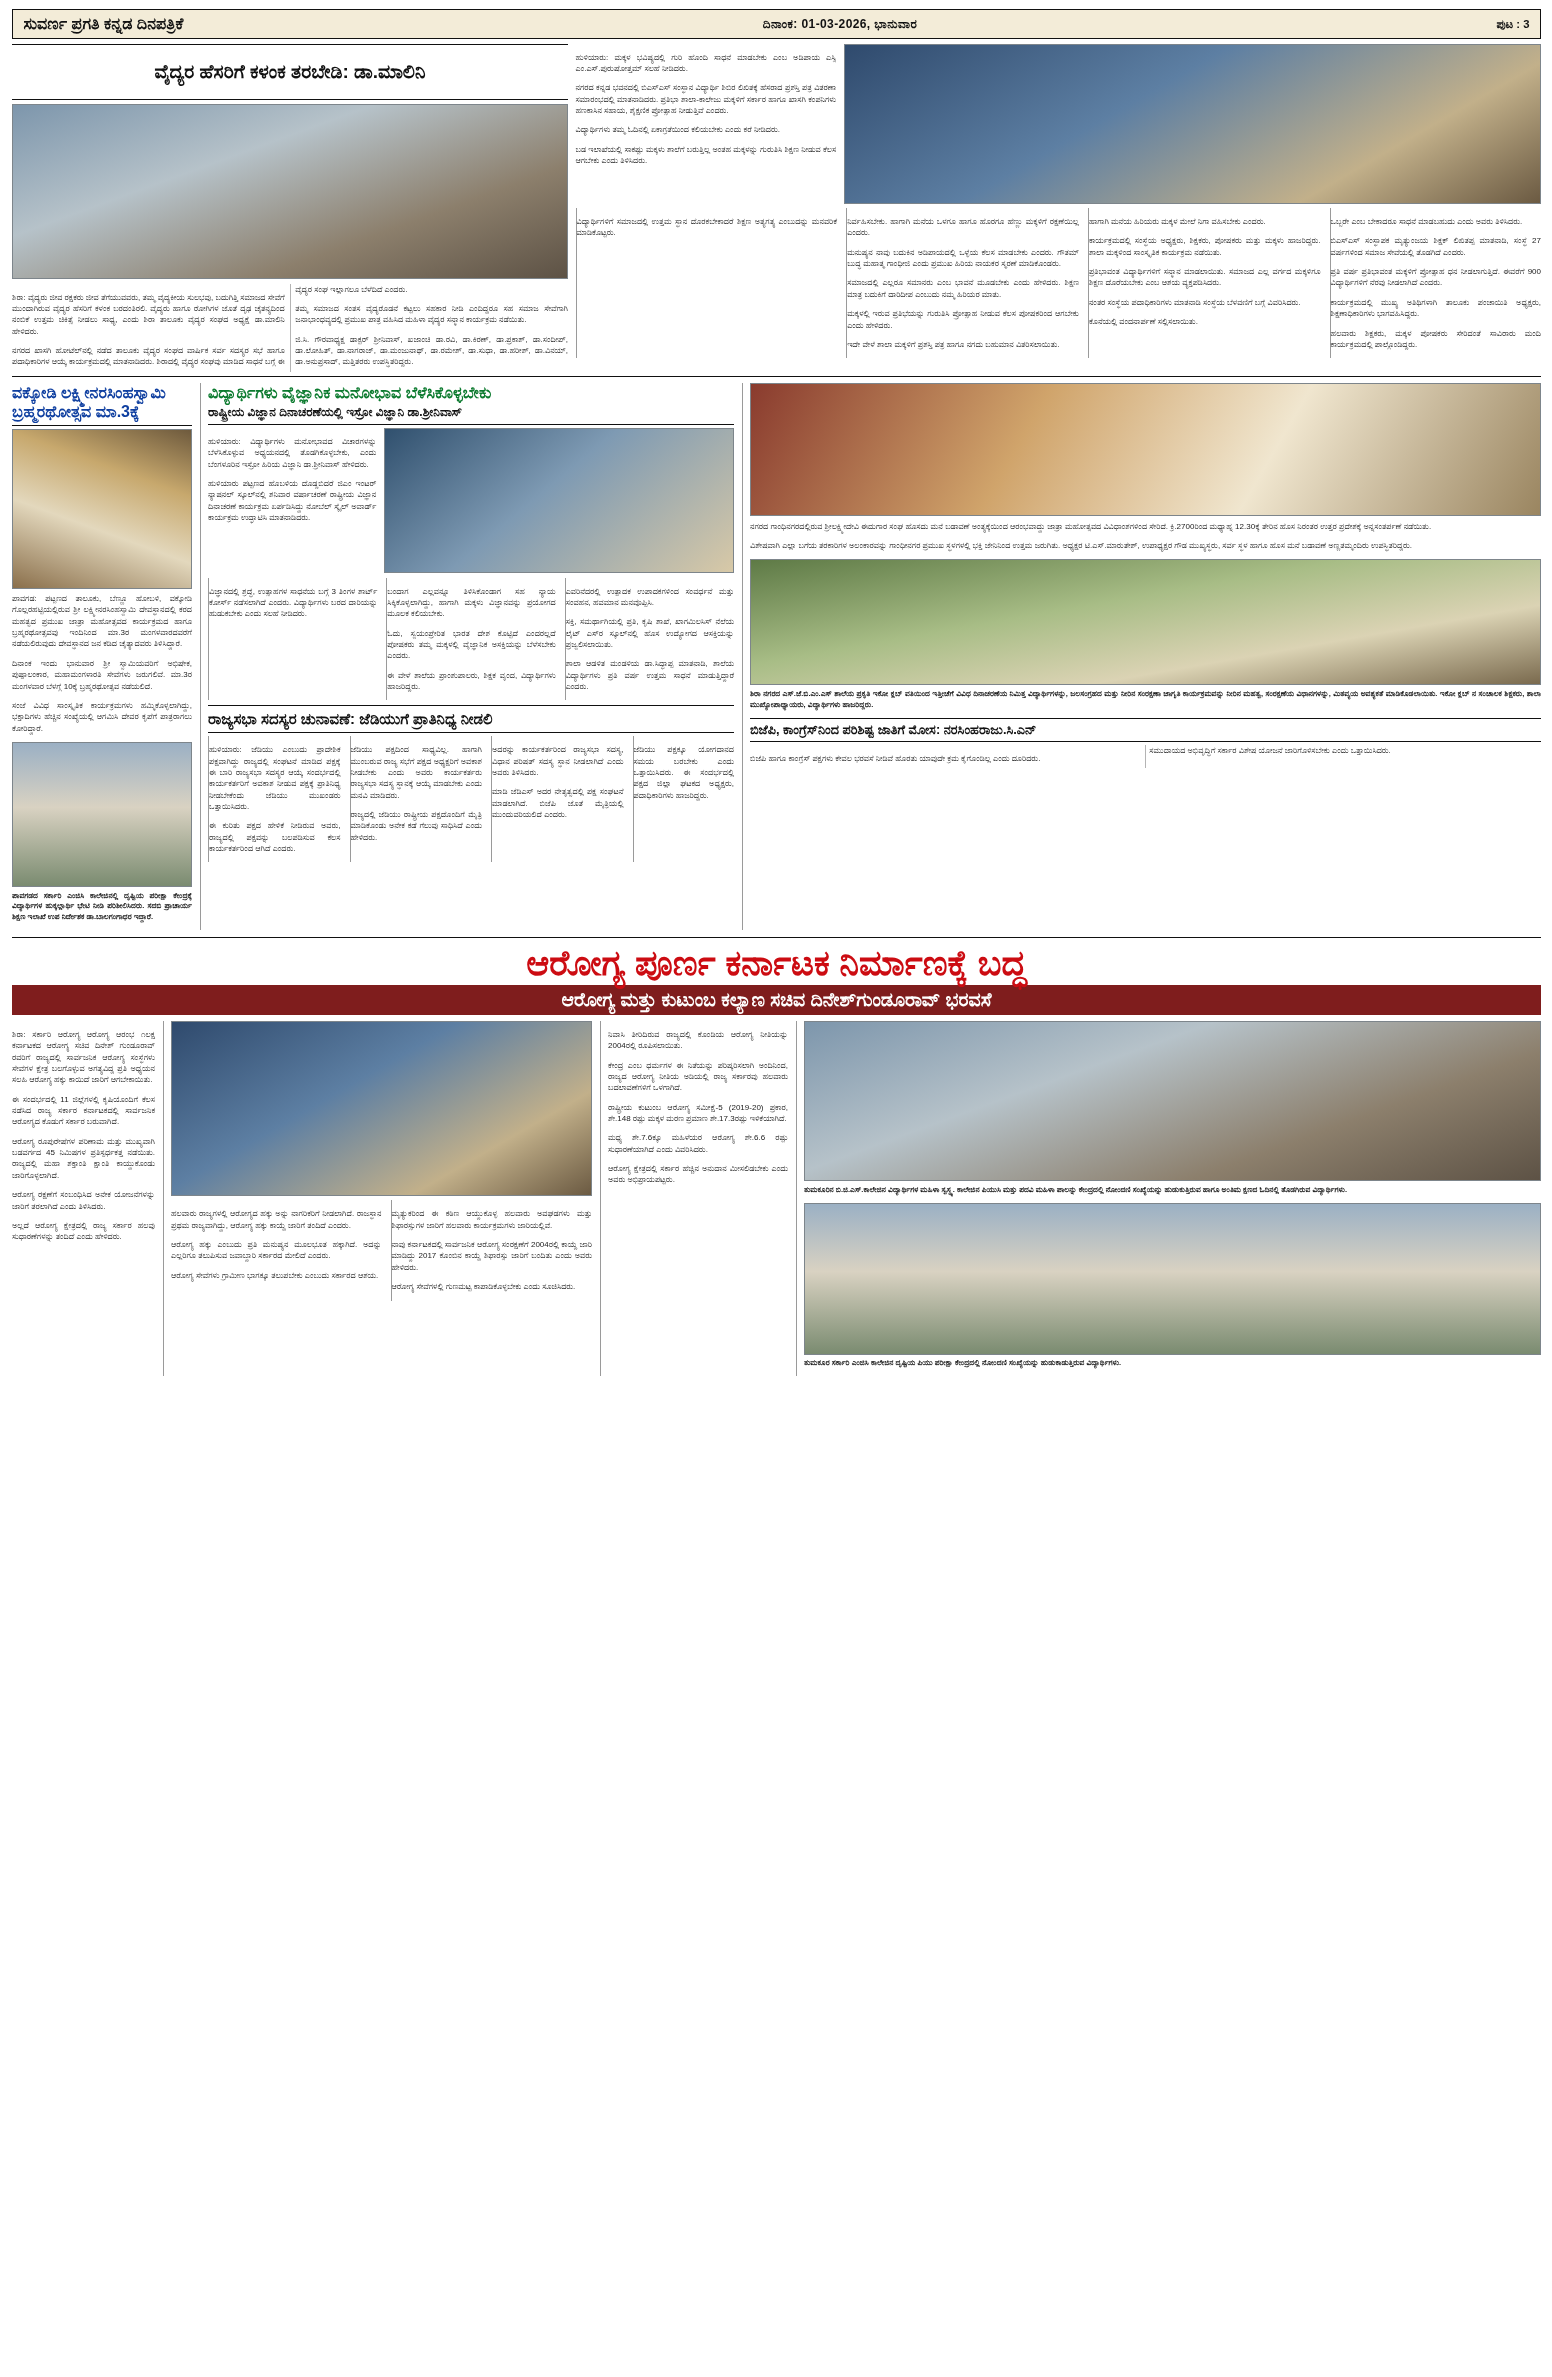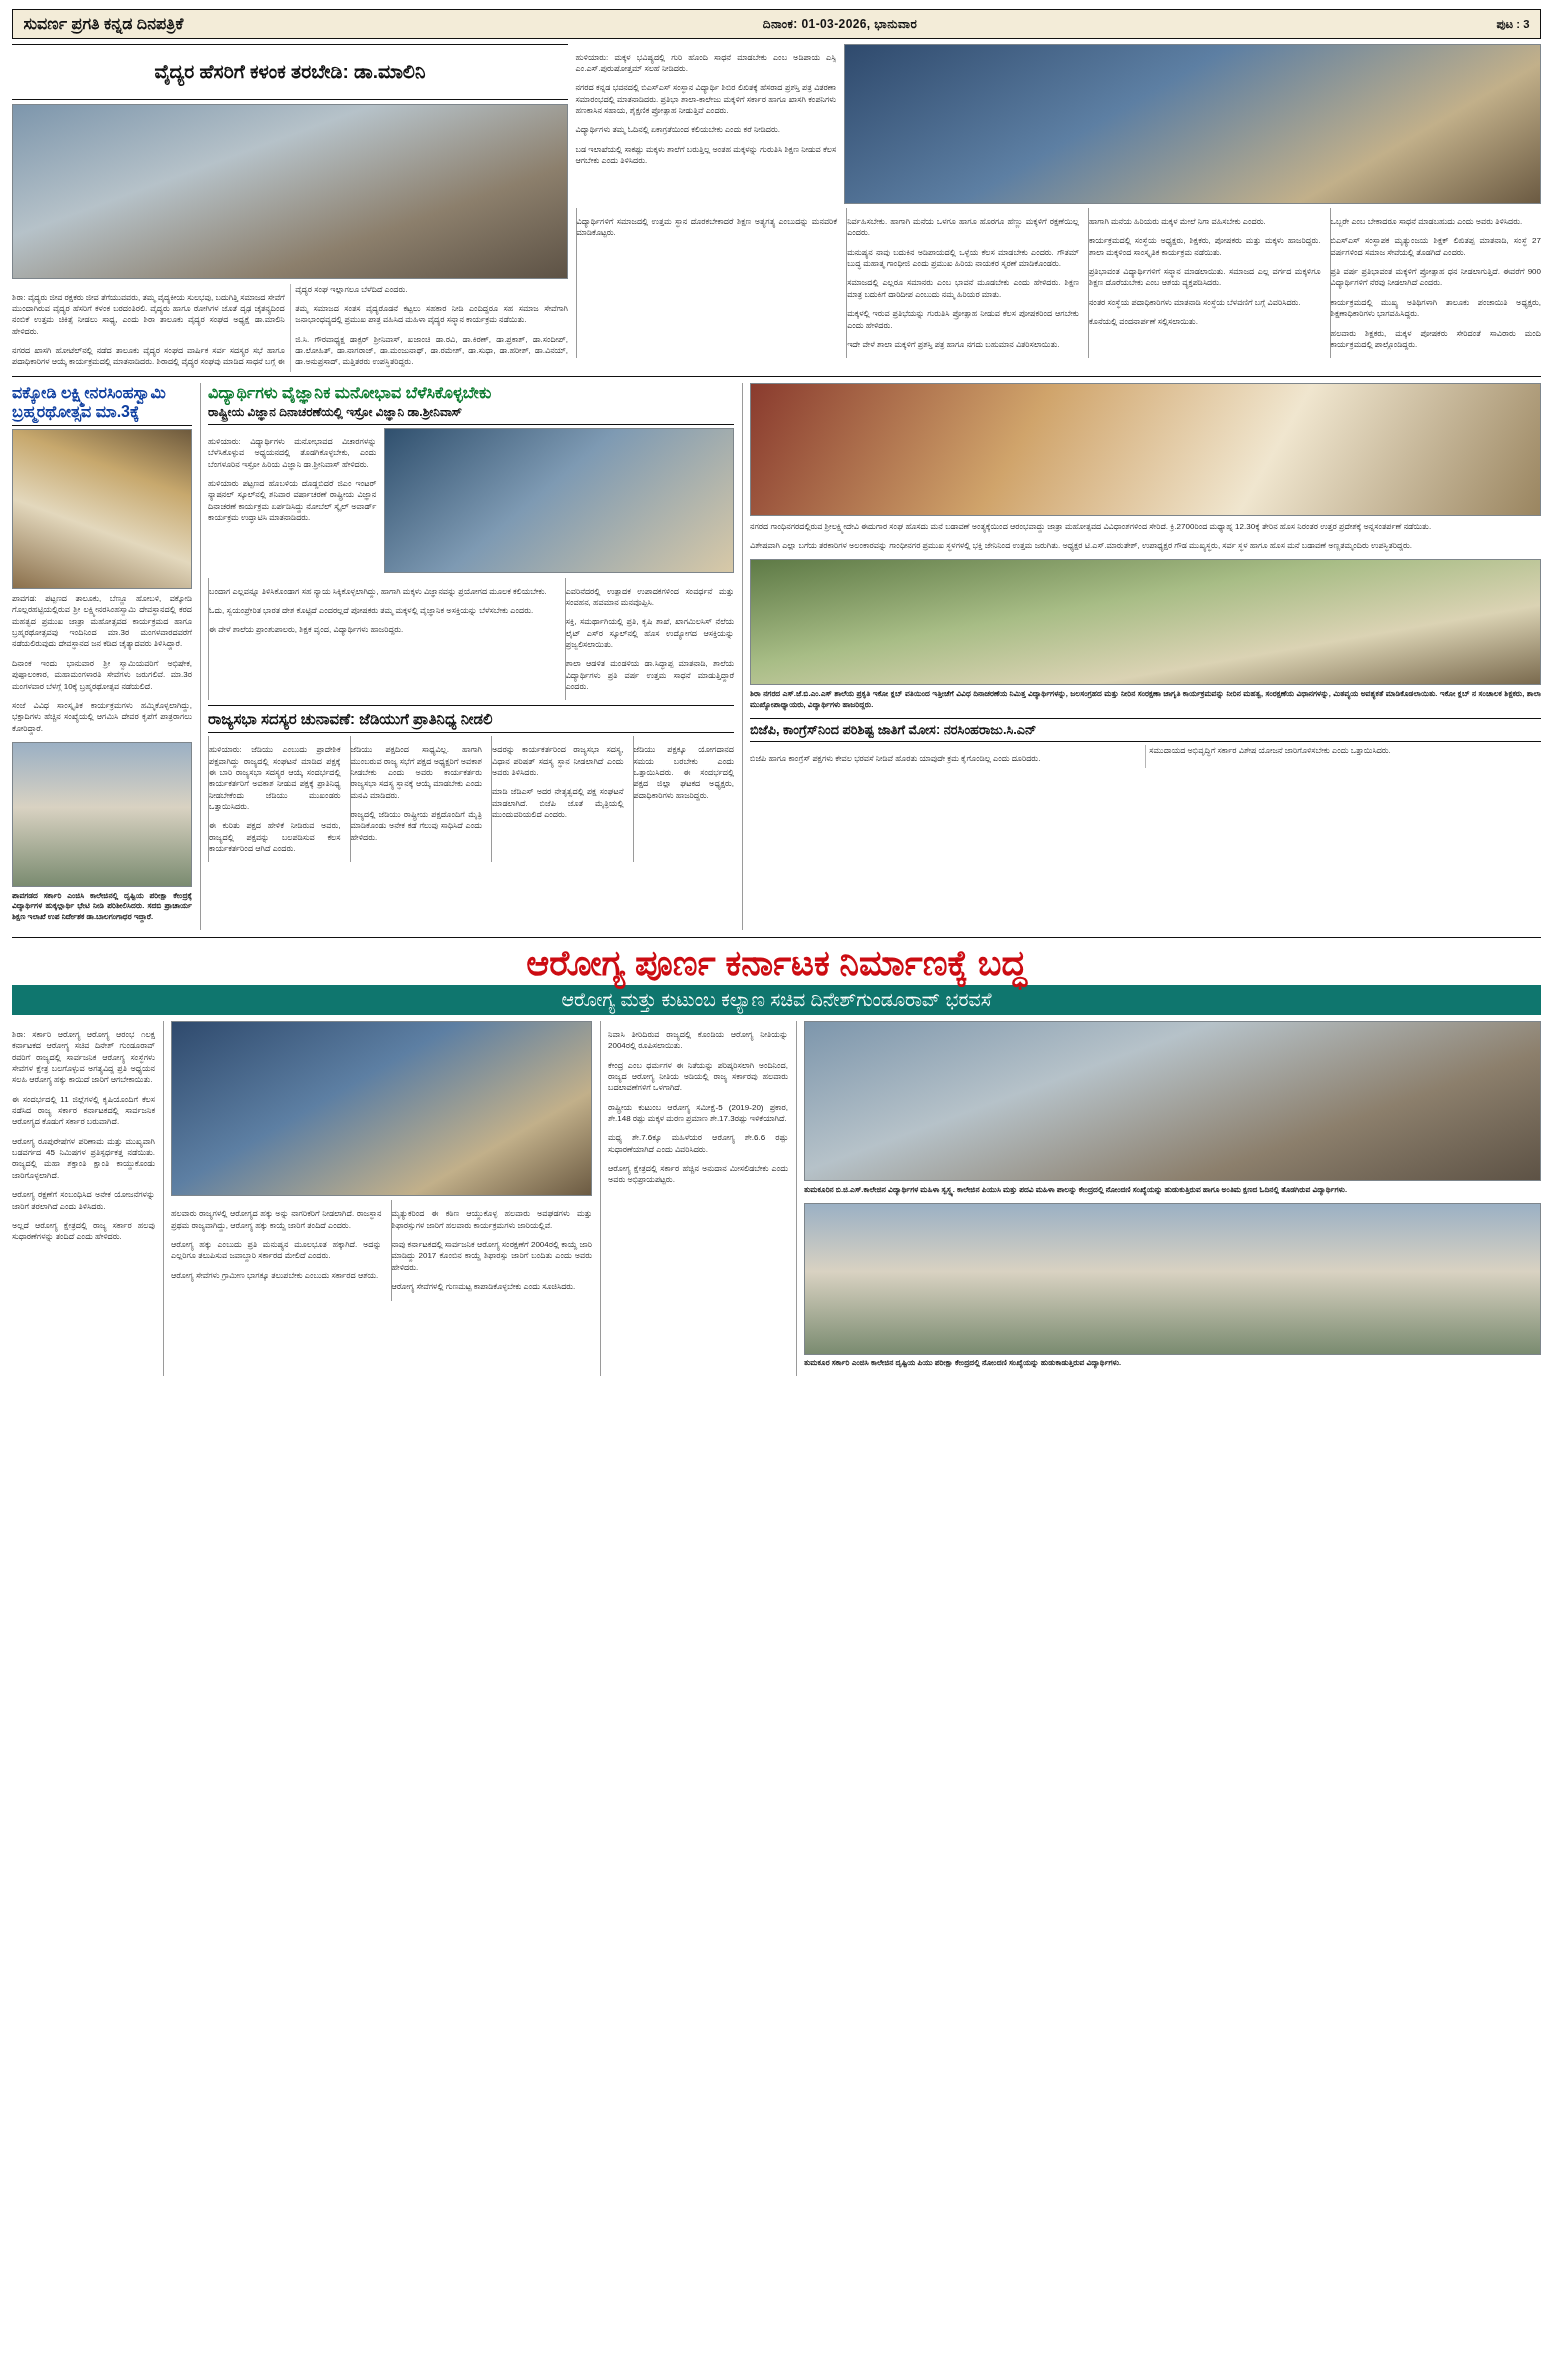--- a/index.html
+++ b/index.html
@@ -49,21 +49,21 @@
   .mid-c2{width:526px;}
   .mid-c3{flex:1;}
   .h-blue{font-size:16px;font-weight:bold;color:#0f3fa0;line-height:1.2;}
   .h-green{font-size:16px;font-weight:bold;color:#0b7a2e;line-height:1.25;}
   .h-sub{font-size:12px;font-weight:bold;color:#111;line-height:1.3;}
   .h-dark{font-size:15px;font-weight:bold;color:#111;line-height:1.25;}
 
   
   .banner{margin-top:7.5px;border-top:1.5px solid #111;}
   .banner-title{font-size:35px;font-weight:bold;color:#cc0c12;text-align:center;padding:4.5px 0 1.5px;}
-  .banner-sub{background:#0f766e;color:#fff;font-size:19px;font-weight:normal;text-align:center;padding:3.8px 0;}
+  .banner-sub{background:#7f1d1d;color:#fff;font-size:19px;font-weight:bold;text-align:center;padding:3.8px 0;}
   .bottom{display:flex;gap:7.5px;margin-top:6px;justify-content:space-between;}
   .b-c1{width:143px;}
   .b-c3{width:421px;}
   .b-c4{width:180px;}
   .b-c5{flex:1;}
 </style>
 </head>
 <body>
 
 <div class="page">
@@ -163,20 +163,24 @@
           <p class="body-text">ಹುಳಿಯಾರು: ವಿದ್ಯಾರ್ಥಿಗಳು ಮನೋಭಾವದ ವಿಚಾರಗಳನ್ನು ಬೆಳೆಸಿಕೊಳ್ಳುವ ಅಧ್ಯಯನದಲ್ಲಿ ತೊಡಗಿಕೊಳ್ಳಬೇಕು, ಎಂದು ಬೆಂಗಳೂರಿನ ಇಸ್ರೋ ಹಿರಿಯ ವಿಜ್ಞಾನಿ ಡಾ.ಶ್ರೀನಿವಾಸ್ ಹೇಳಿದರು.</p>
           <p class="body-text">ಹುಳಿಯಾರು ಪಟ್ಟಣದ ಹೊಬಳಿಯ ದೊಡ್ಡಬಿದರೆ ಜಿಎಂ ಇಂಟರ್ ನ್ಯಾಷನಲ್ ಸ್ಕೂಲ್‌ನಲ್ಲಿ ಶನಿವಾರ ವರ್ಷಾಚರಣೆ ರಾಷ್ಟ್ರೀಯ ವಿಜ್ಞಾನ ದಿನಾಚರಣೆ ಕಾರ್ಯಕ್ರಮ ಏರ್ಪಡಿಸಿದ್ದು ನೋಬೆಲ್ ಸ್ಕೈಲ್ ಅವಾರ್ಡ್ ಕಾರ್ಯಕ್ರಮ ಉದ್ಘಾಟಿಸಿ ಮಾತನಾಡಿದರು.</p>
         </div>
         <div style="flex:1;">
           <div class="photo" style="height:143px;">
             <div class="ph-grad ph-e"></div>
           </div>
         </div>
       </div>
       <div style="display:flex;gap:9px;margin-top:4.5px;">
+        <div style="width:32%;" class="colrule">
+          <p class="body-text">ವಿಜ್ಞಾನದಲ್ಲಿ ಶ್ರದ್ಧೆ, ಉತ್ಸಾಹಗಳ ಸಾಧನೆಯ ಬಗ್ಗೆ 3 ತಿಂಗಳ ಶಾರ್ಟ್ ಕೋರ್ಸ್ ನಡೆಸಲಾಗಿದೆ ಎಂದರು. ವಿದ್ಯಾರ್ಥಿಗಳು ಬರದ ದಾರಿಯನ್ನು ಹುಡುಕಬೇಕು ಎಂದು ಸಲಹೆ ನೀಡಿದರು.</p>
+          <p class="body-text"></p>
+        </div>
         <div style="flex:1;" class="colrule">
           <p class="body-text">ಬಂದಾಗ ಎಲ್ಲವನ್ನೂ ತಿಳಿಸಿಕೊಂಡಾಗ ಸಹ ನ್ಯಾಯ ಸಿಕ್ಕಿಕೊಳ್ಳಲಾಗಿದ್ದು, ಹಾಗಾಗಿ ಮಕ್ಕಳು ವಿಜ್ಞಾನವನ್ನು ಪ್ರಯೋಗದ ಮೂಲಕ ಕಲಿಯಬೇಕು.</p>
           <p class="body-text">ಓದು, ಸ್ವಯಂಪ್ರೇರಿತ ಭಾರತ ದೇಶ ಕೊಟ್ಟಿದೆ ಎಂದರಲ್ಲದೆ ಪೋಷಕರು ತಮ್ಮ ಮಕ್ಕಳಲ್ಲಿ ವೈಜ್ಞಾನಿಕ ಅಸಕ್ತಿಯನ್ನು ಬೆಳೆಸಬೇಕು ಎಂದರು.</p>
           <p class="body-text">ಈ ವೇಳೆ ಶಾಲೆಯ ಪ್ರಾಂಶುಪಾಲರು, ಶಿಕ್ಷಕ ವೃಂದ, ವಿದ್ಯಾರ್ಥಿಗಳು ಹಾಜರಿದ್ದರು.</p>
         </div>
         <div style="width:32%;" class="colrule">
           <p class="body-text">ಎವರಿನೆದರಲ್ಲಿ ಉತ್ಪಾದಕ ಉಪಾದಕಗಳಿಂದ ಸಂವರ್ಧನೆ ಮತ್ತು ಸಂವಹನ, ಹವಮಾನ ಮನವೊಪ್ಪಿಸಿ.</p>
           <p class="body-text">ಸಕ್ತಿ, ಸಮರ್ಥಾಗಿಯಲ್ಲಿ ಪ್ರತಿ, ಕೃಷಿ ಶಾಖೆ, ಖಾಗಮಿಲಸಿಸ್ ನೆಲೆಯ ಲೈಟ್ ಎಸ್‌ರ ಸ್ಕೂಲ್‌ನಲ್ಲಿ ಹೊಸ ಉದ್ಯೋಗದ ಆಸಕ್ತಿಯನ್ನು ಪ್ರಜ್ವಲಿಸಲಾಯಿತು.</p>
           <p class="body-text">ಶಾಲಾ ಆಡಳಿತ ಮಂಡಳಿಯ ಡಾ.ಸಿದ್ಧಾಪ್ಪ ಮಾತನಾಡಿ, ಶಾಲೆಯ ವಿದ್ಯಾರ್ಥಿಗಳು ಪ್ರತಿ ವರ್ಷ ಉತ್ತಮ ಸಾಧನೆ ಮಾಡುತ್ತಿದ್ದಾರೆ ಎಂದರು.</p>
         </div>

